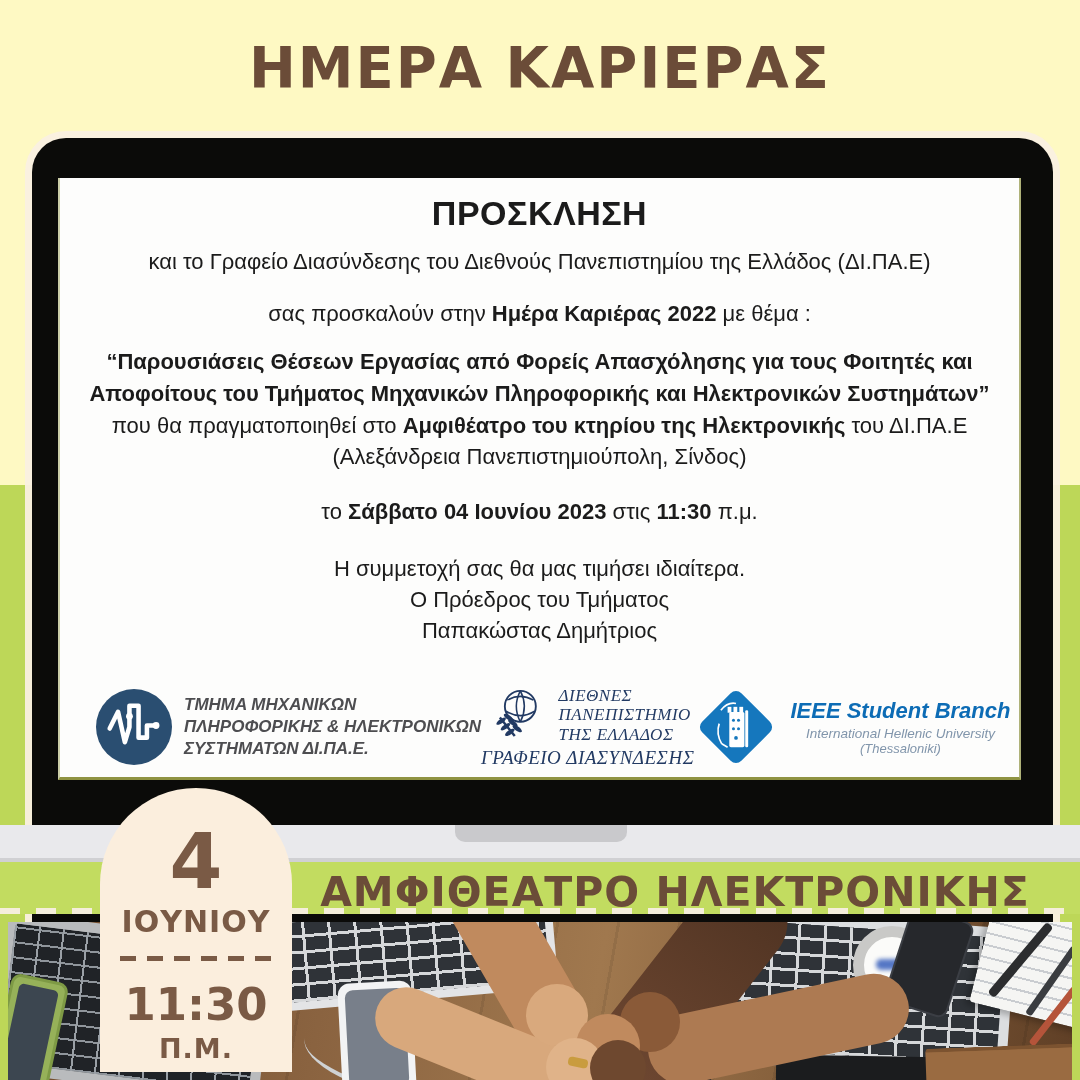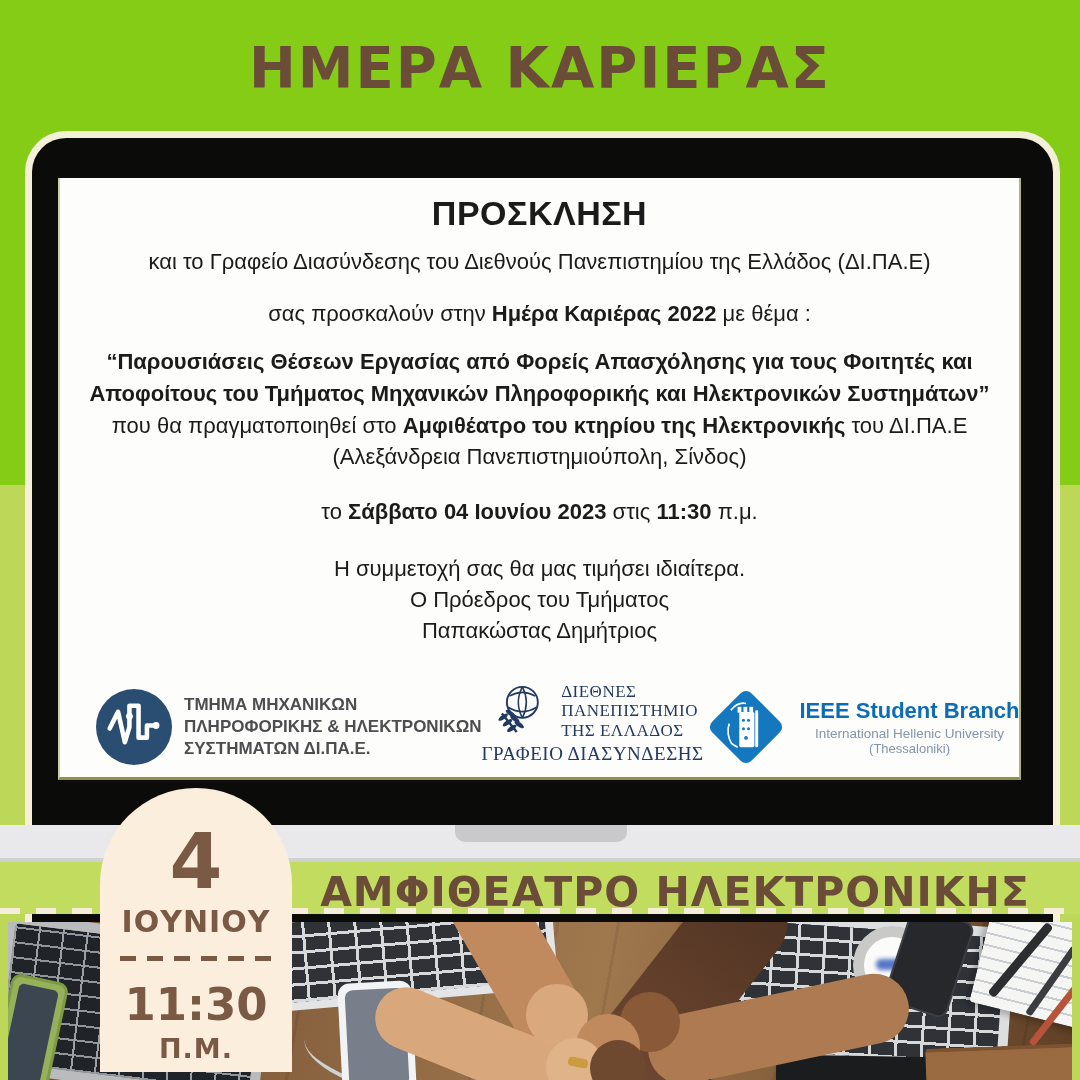--- a/index.html
+++ b/index.html
@@ -1,17 +1,17 @@
 <!DOCTYPE html>
 <html lang="el"><head>
 <meta charset="utf-8">
 <style>
   html,body{margin:0;padding:0;}
   body{width:1080px;height:1080px;font-family:"Liberation Sans",sans-serif;}
-  .poster{position:relative;width:1080px;height:1080px;background:#84cc16;overflow:hidden;}
+  .poster{position:relative;width:1080px;height:1080px;background:#fef9c3;overflow:hidden;}
 
   
   .main-title{position:absolute;top:36px;left:0;width:100%;text-align:center;
     font-family:"DejaVu Sans",sans-serif;font-weight:bold;font-size:56px;letter-spacing:2px;
     color:#6b4c38;z-index:1;}
 
   
   .green-bg{position:absolute;left:0;top:485px;width:1080px;height:595px;background:#bdd758;z-index:1;}
 
   
@@ -26,22 +26,22 @@
   .b{font-weight:bold;}
   .intro{margin-top:13px;}
   .invite-line{margin-top:21px;}
   .theme{margin-top:17px;font-weight:bold;}
   .venue{margin-top:1px;}
   .datetime{margin-top:24px;}
   .closing{margin-top:25px;}
   .sig{}
 
   
-  .logos{position:absolute;left:0;right:16px;bottom:4px;height:92px;display:flex;
-    justify-content:space-between;padding:0 36px;}
+  .logos{position:absolute;left:0;right:16px;bottom:4px;height:92px;display:flex;align-items:center;
+    justify-content:space-between;padding:0 36px;font-style:italic;}
   .logo{display:flex;align-items:center;gap:12px;}
   .dept-text{text-align:left;font-size:17px;font-weight:bold;color:#4d4d50;line-height:1.3;white-space:nowrap;}
   .ihu{flex-direction:column;gap:2px;}
   .ihu-top{display:flex;align-items:center;gap:12px;}
   .ihu-lines{text-align:left;font-family:"Liberation Serif",serif;font-size:17px;color:#223a63;
     line-height:1.15;letter-spacing:.5px;white-space:nowrap;}
   .ihu-bottom{font-family:"Liberation Serif",serif;font-size:19px;color:#223a63;letter-spacing:.5px;white-space:nowrap;}
   .ieee-text{text-align:center;white-space:nowrap;}
   .ieee-title{font-size:22px;font-weight:bold;color:#0d6cb5;}
   .ieee-sub{font-size:13.5px;color:#8195ab;margin-top:2px;}

